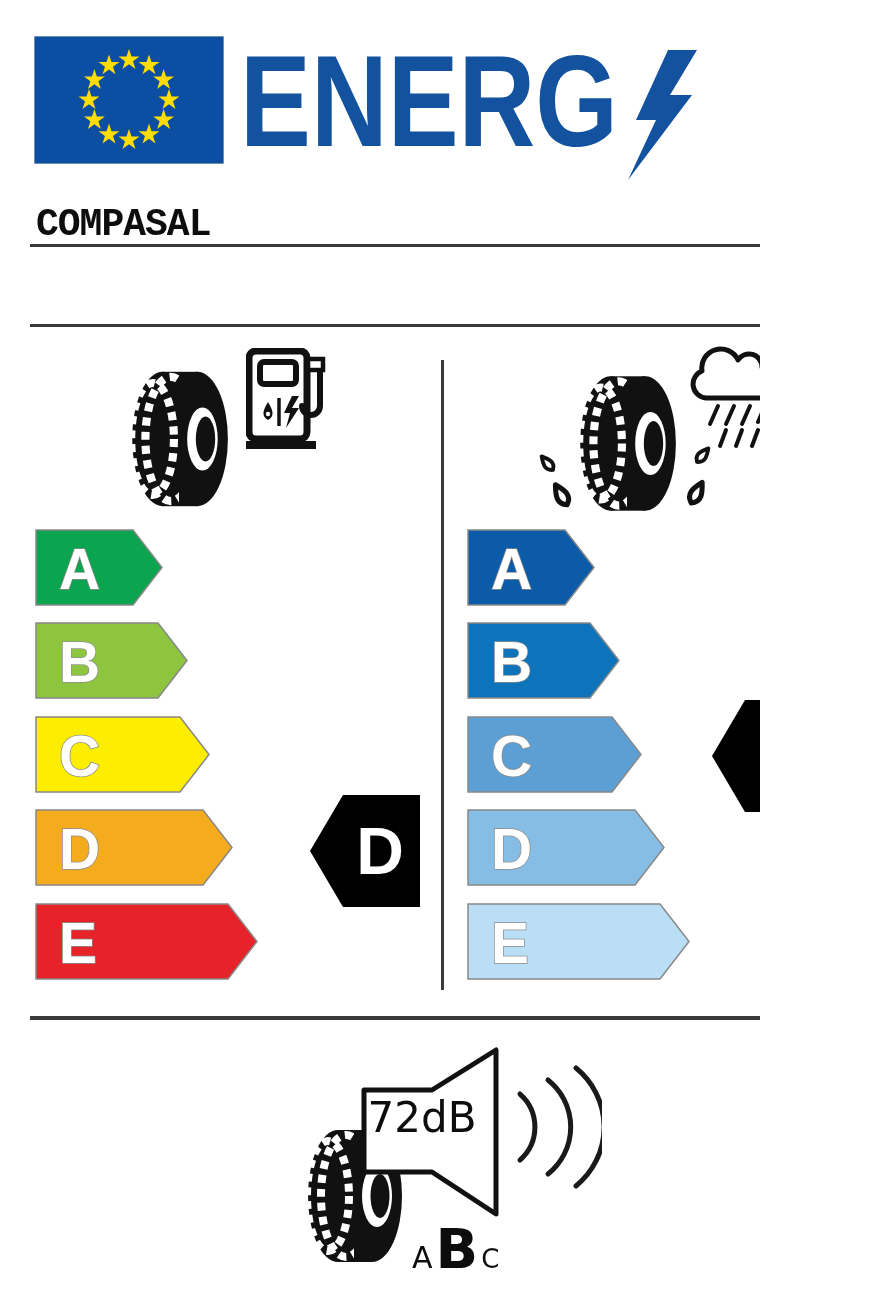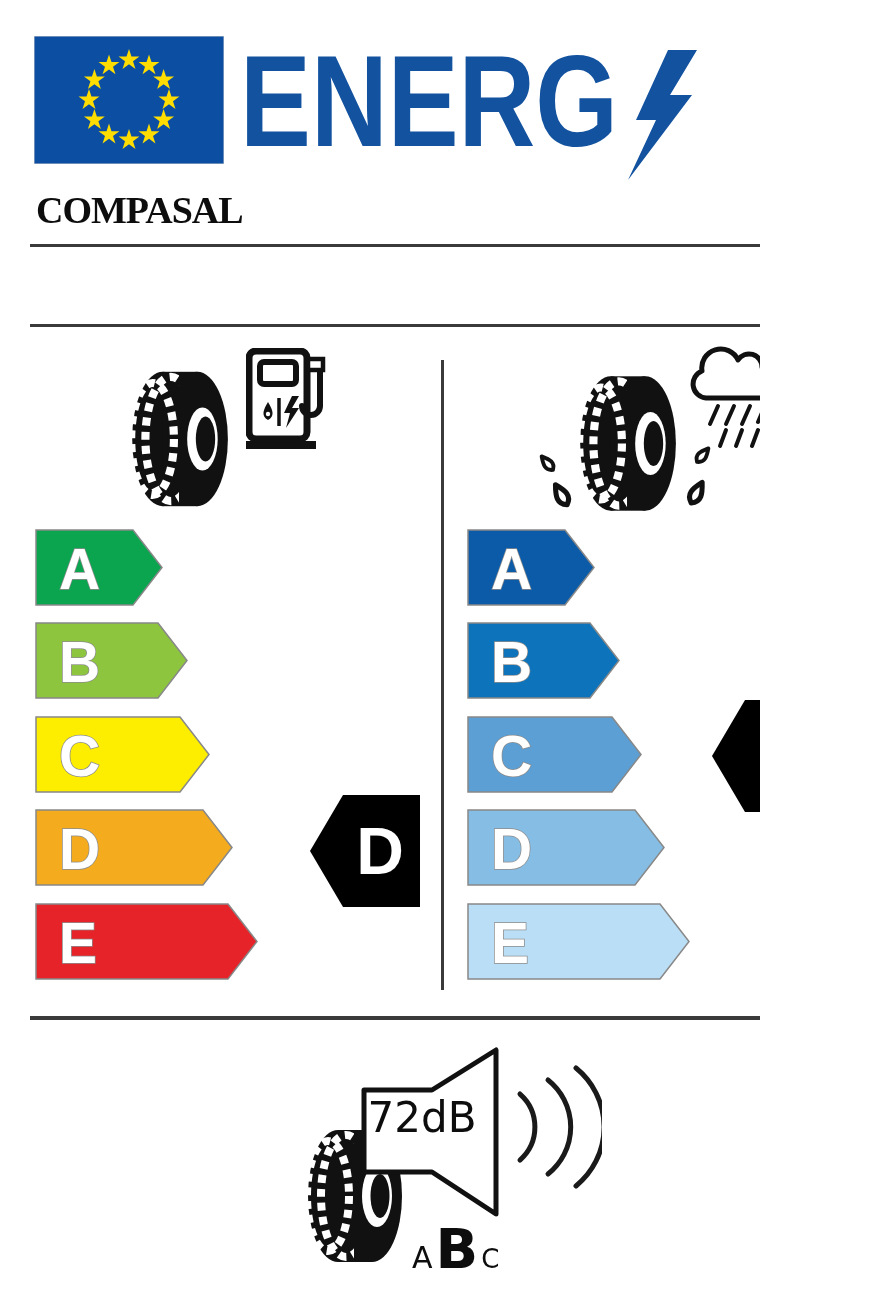--- a/index.html
+++ b/index.html
@@ -1,20 +1,20 @@
 <!DOCTYPE html>
 <html><head>
 <meta charset="utf-8">
 <style>
   html,body{margin:0;padding:0;background:#fff;}
   #canvas{position:relative;width:760px;height:1299px;background:#fff;overflow:hidden;
           font-family:"Liberation Sans",sans-serif;}
   .abs{position:absolute;}
   .rule{position:absolute;background:#3a3a3a;height:3px;}
-  #brand{position:absolute;left:36px;top:188px;font-family:Liberation Serif, serif;
+  #brand{position:absolute;left:36px;top:203px;font-family:Liberation Mono, monospace;
          font-weight:bold;font-size:38px;color:#0d0d0d;letter-spacing:-1px;}
   .arrow-svg{position:absolute;display:block;}
   .arrow-letter{font-family:"Liberation Sans",sans-serif;font-weight:bold;fill:#fff;
                 stroke:#8c8c8c;stroke-width:1.5;paint-order:stroke;}
   .pointer{position:absolute;width:110px;height:112px;background:#000;
            clip-path:polygon(0 50%,30% 0,100% 0,100% 100%,30% 100%);
            display:flex;align-items:center;justify-content:center;box-sizing:border-box;
            padding-left:30px;}
   .pointer span{color:#fff;font-weight:bold;font-size:66px;line-height:1;}
   #divider{position:absolute;left:441px;top:360px;width:3px;height:630px;background:#3a3a3a;}

